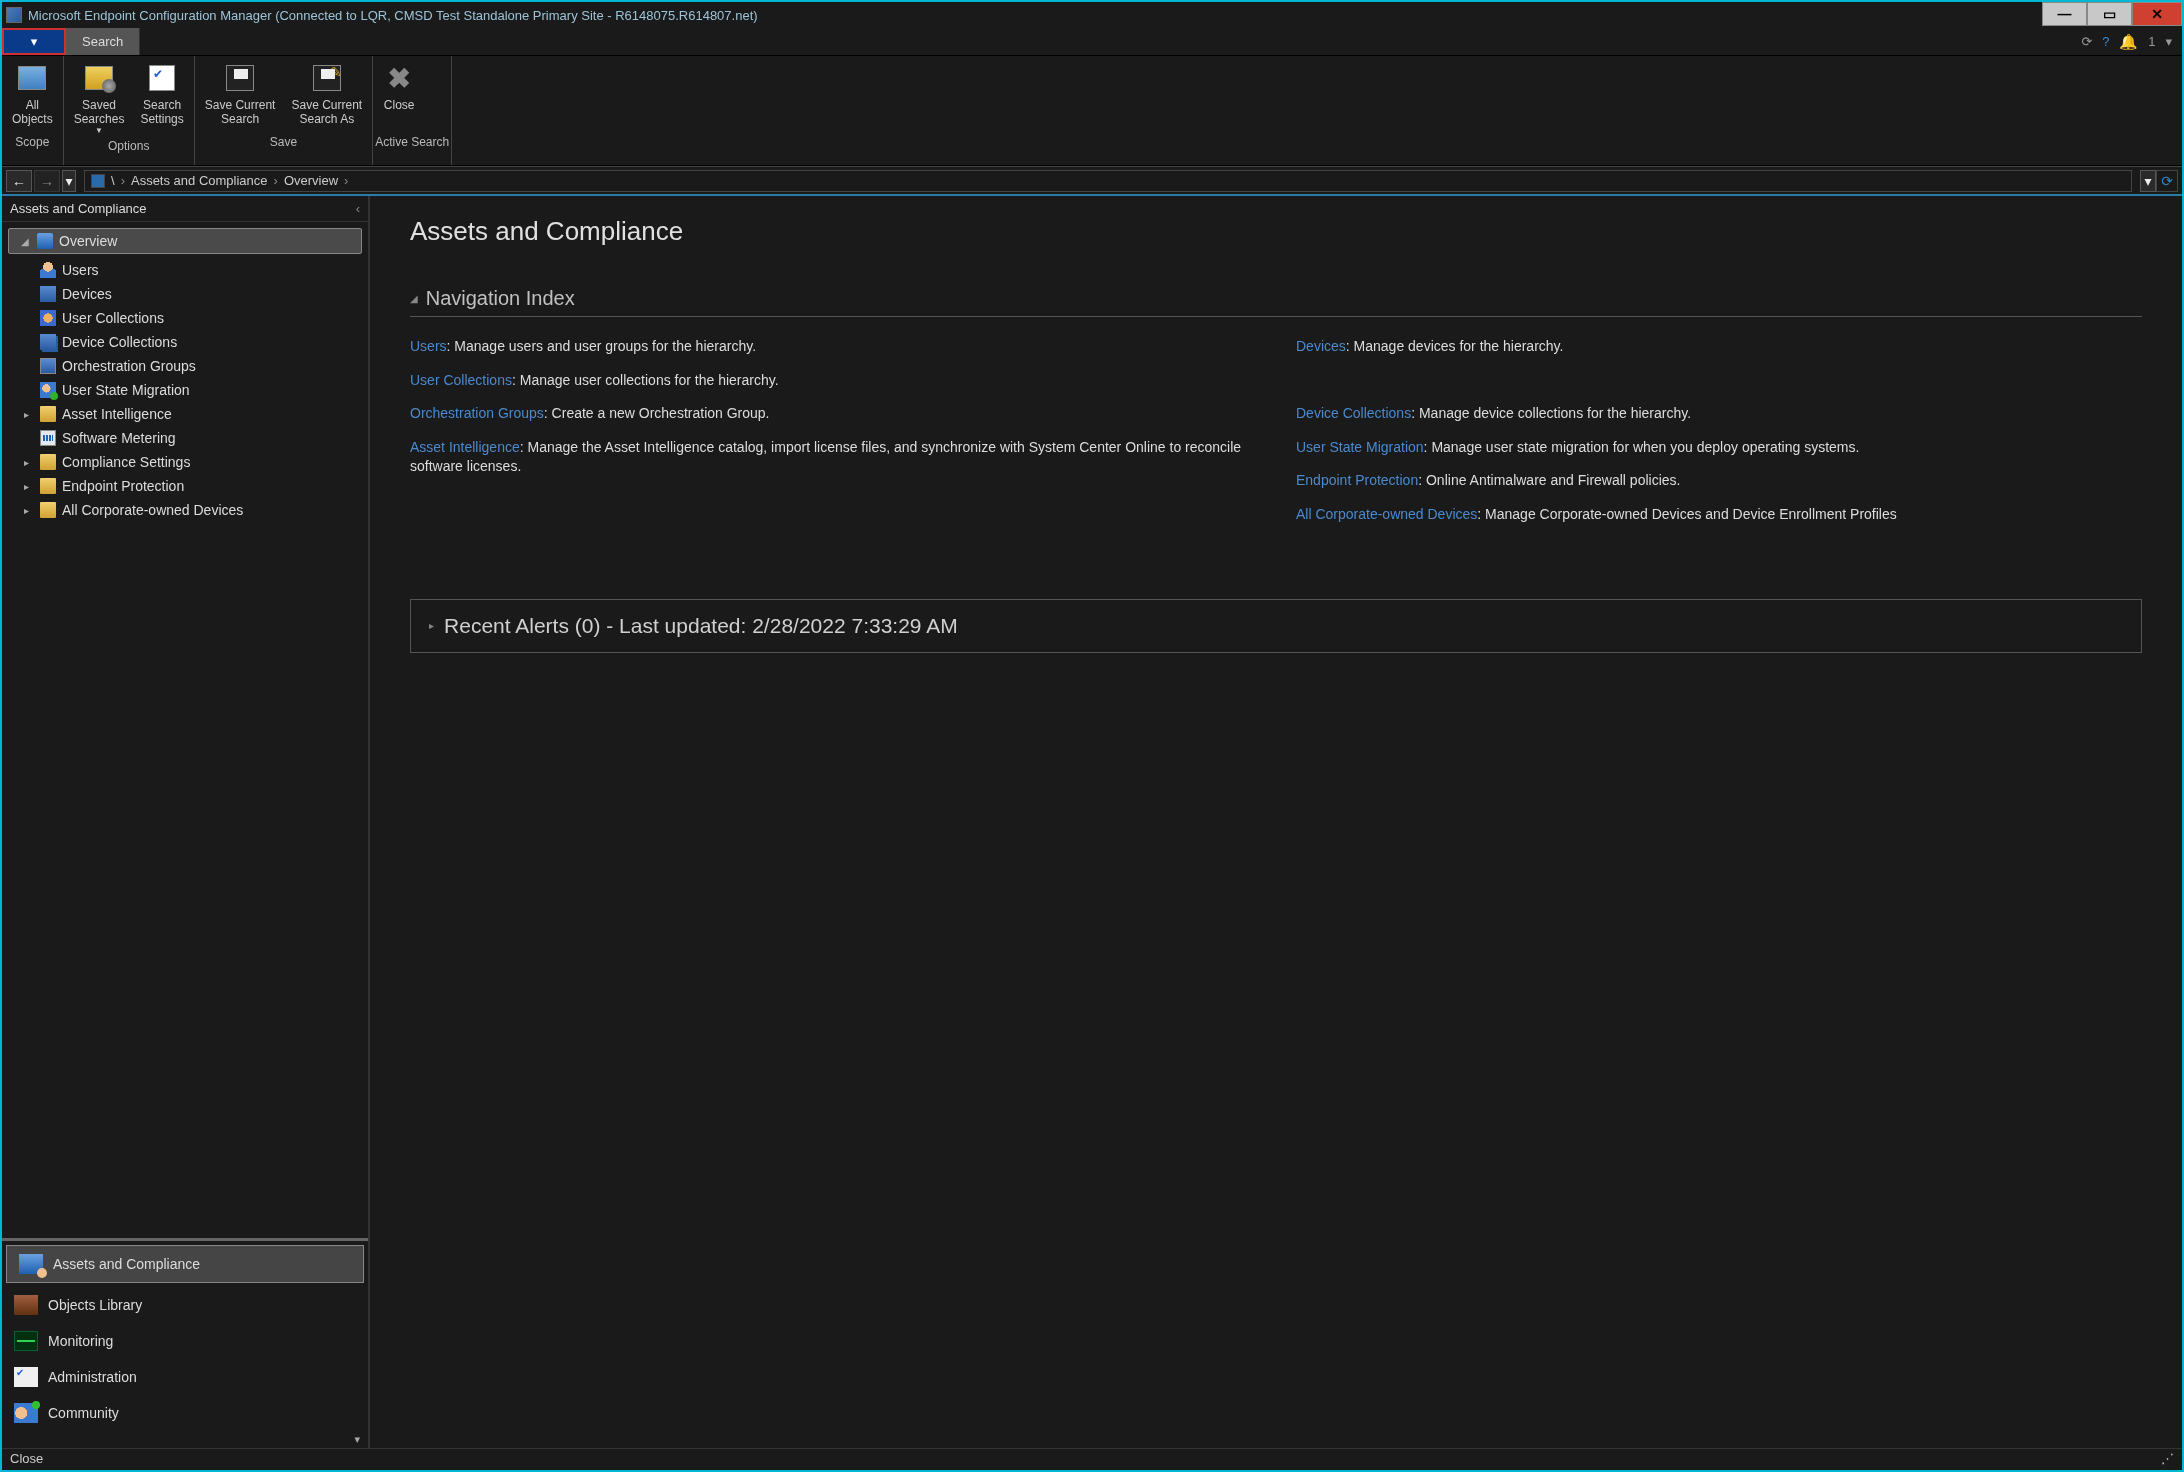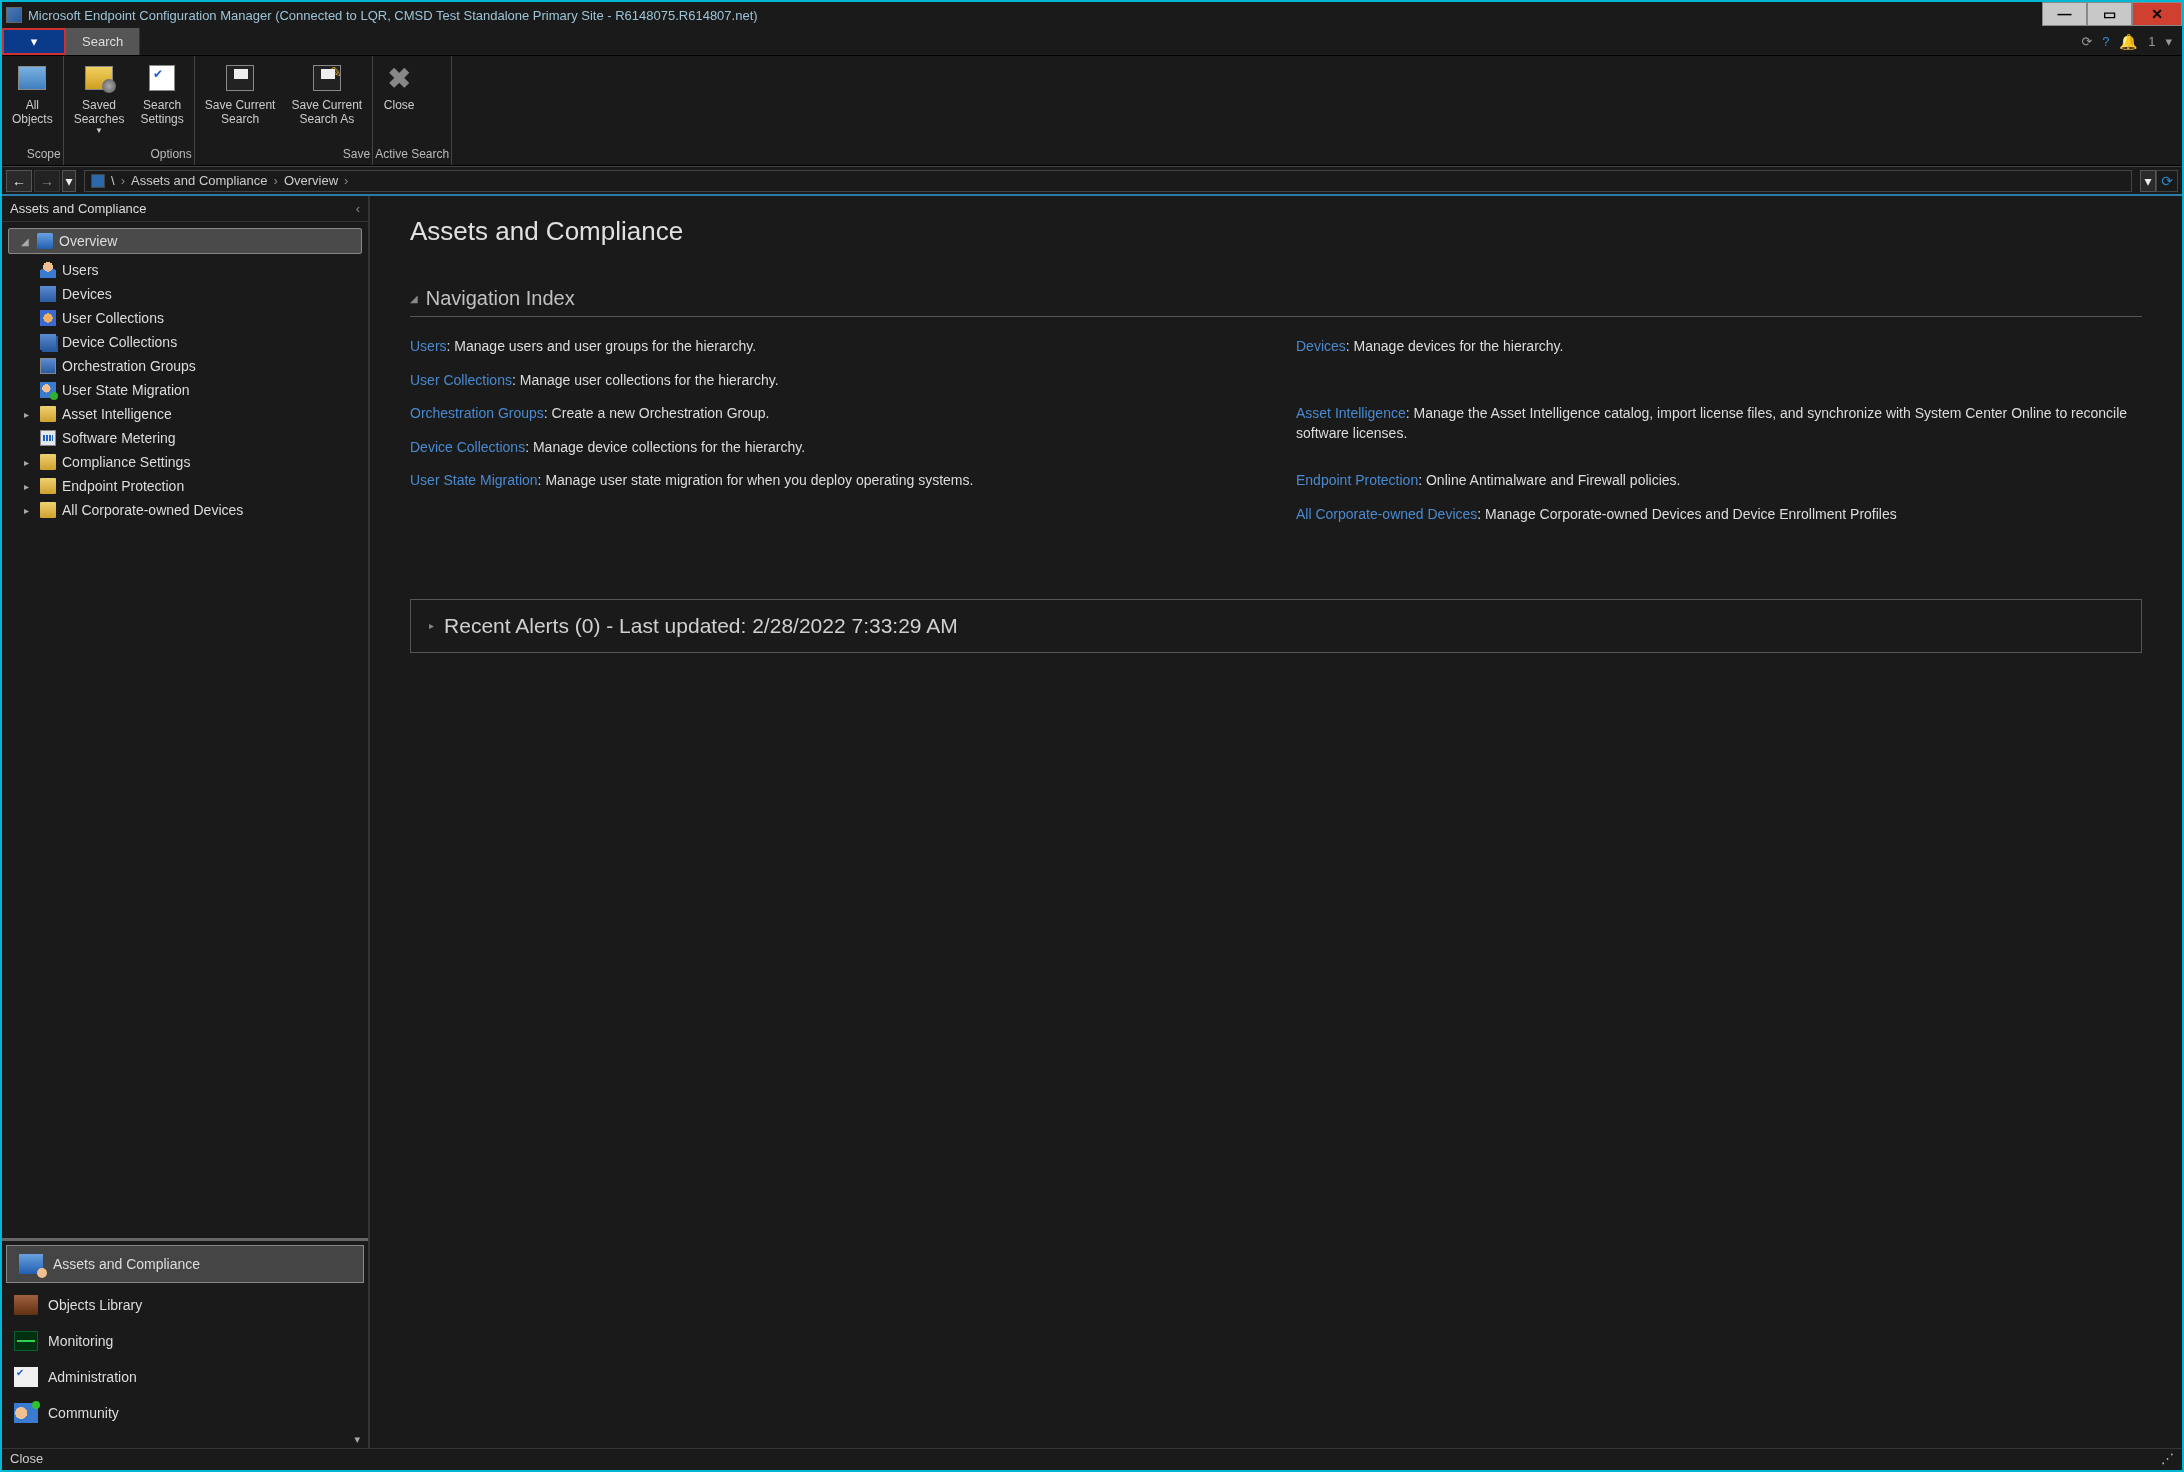--- a/index.html
+++ b/index.html
@@ -89,22 +89,22 @@
   text-align: center;
   font-size: 12px;
   color: #ccc;
 }
 .ribbon-icon {
   width: 32px; height: 32px;
   margin-bottom: 4px;
   display: flex; align-items: center; justify-content: center;
 }
 .ribbon-group-label {
-  text-align: right; font-size: 12px; color: #bbb;
-  padding: 2px 0 4px 0;
+  text-align: center; font-size: 12px; color: #bbb;
+  padding: 2px 0 16px 0;
 }
 .icon-all-objects { background: linear-gradient(#7ab0e0,#4080c0); border: 1px solid #888; width: 28px; height: 24px; }
 .icon-saved-searches { background: linear-gradient(#f0d060,#d0a020); border: 1px solid #888; width: 28px; height: 24px; position: relative; }
 .icon-saved-searches::after { content: ""; position: absolute; right: -4px; bottom: -4px; width: 14px; height: 14px; border-radius: 50%; background: radial-gradient(#aaa,#555); }
 .icon-search-settings { background: #fff; border: 1px solid #888; width: 26px; height: 26px; position: relative; }
 .icon-search-settings::after { content: "✔"; color: #2060d0; font-size: 12px; position: absolute; left: 3px; top: 1px; }
 .icon-save { background: #222; border: 1px solid #888; width: 28px; height: 26px; position: relative; }
 .icon-save::after { content:""; position:absolute; width:14px;height:10px;background:#eee; left:7px; top:3px; }
 .icon-save-as::before { content:"✎"; position:absolute; right:-2px; top:-2px; color:#d0a020; font-size:14px; }
 .icon-close-x {
@@ -477,25 +477,25 @@
         <div class="nav-entry">
           <span class="link">Devices</span><span>: Manage devices for the hierarchy.</span>
         </div>
         <div class="nav-entry">
           <span class="link">User Collections</span><span>: Manage user collections for the hierarchy.</span>
         </div>
         <div></div>
         <div class="nav-entry">
           <span class="link">Orchestration Groups</span><span>: Create a new Orchestration Group.</span>
         </div>
+        <div class="nav-entry">
+          <span class="link">Device Collections</span><span>: Manage device collections for the hierarchy.</span>
+        </div>
         <div class="nav-entry" style="grid-row:span 2;">
           <span class="link">Asset Intelligence</span><span>: Manage the Asset Intelligence catalog, import license files, and synchronize with System Center Online to reconcile software licenses.</span>
-        </div>
-        <div class="nav-entry">
-          <span class="link">Device Collections</span><span>: Manage device collections for the hierarchy.</span>
         </div>
         <div class="nav-entry">
           <span class="link">User State Migration</span><span>: Manage user state migration for when you deploy operating systems.</span>
         </div>
         <div class="nav-entry">
           <span class="link">Endpoint Protection</span><span>: Online Antimalware and Firewall policies.</span>
         </div>
         <div></div>
         <div class="nav-entry">
           <span class="link">All Corporate-owned Devices</span><span>: Manage Corporate-owned Devices and Device Enrollment Profiles</span>

